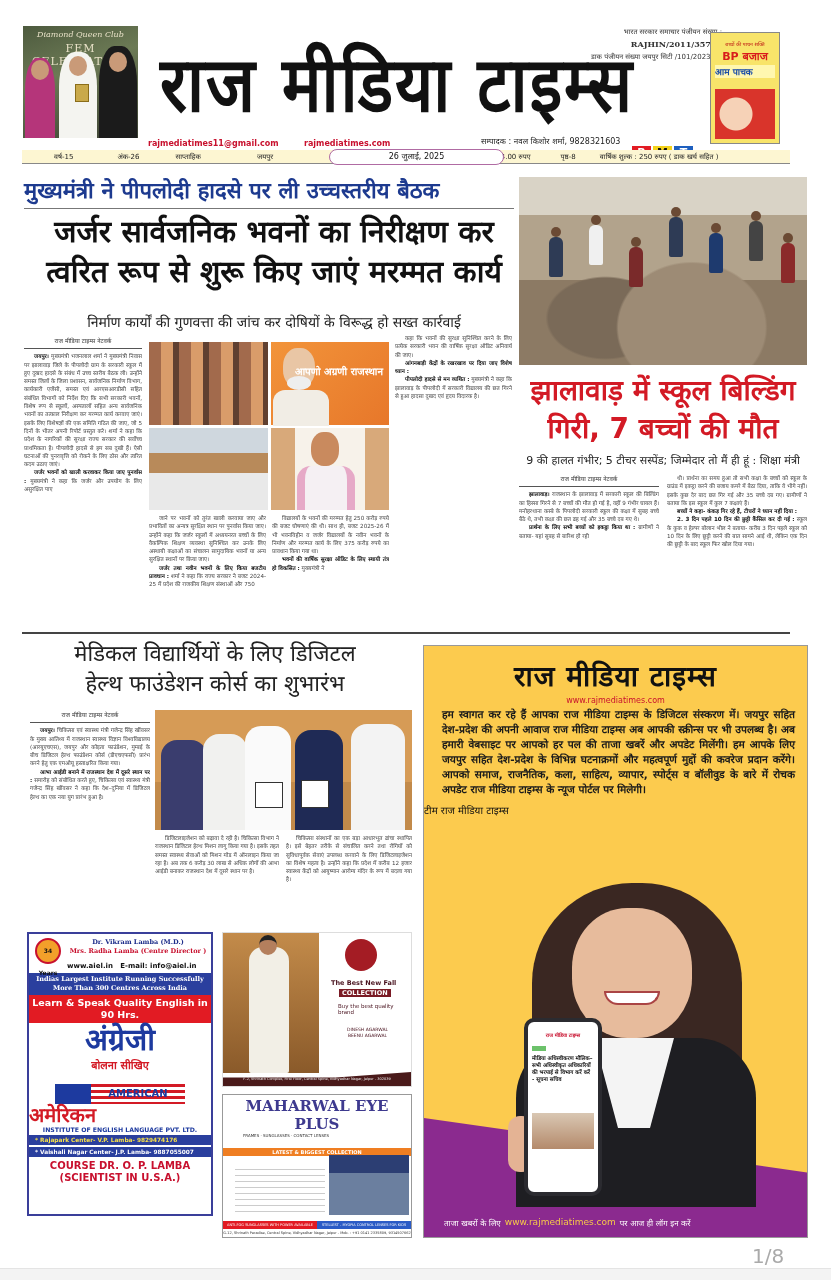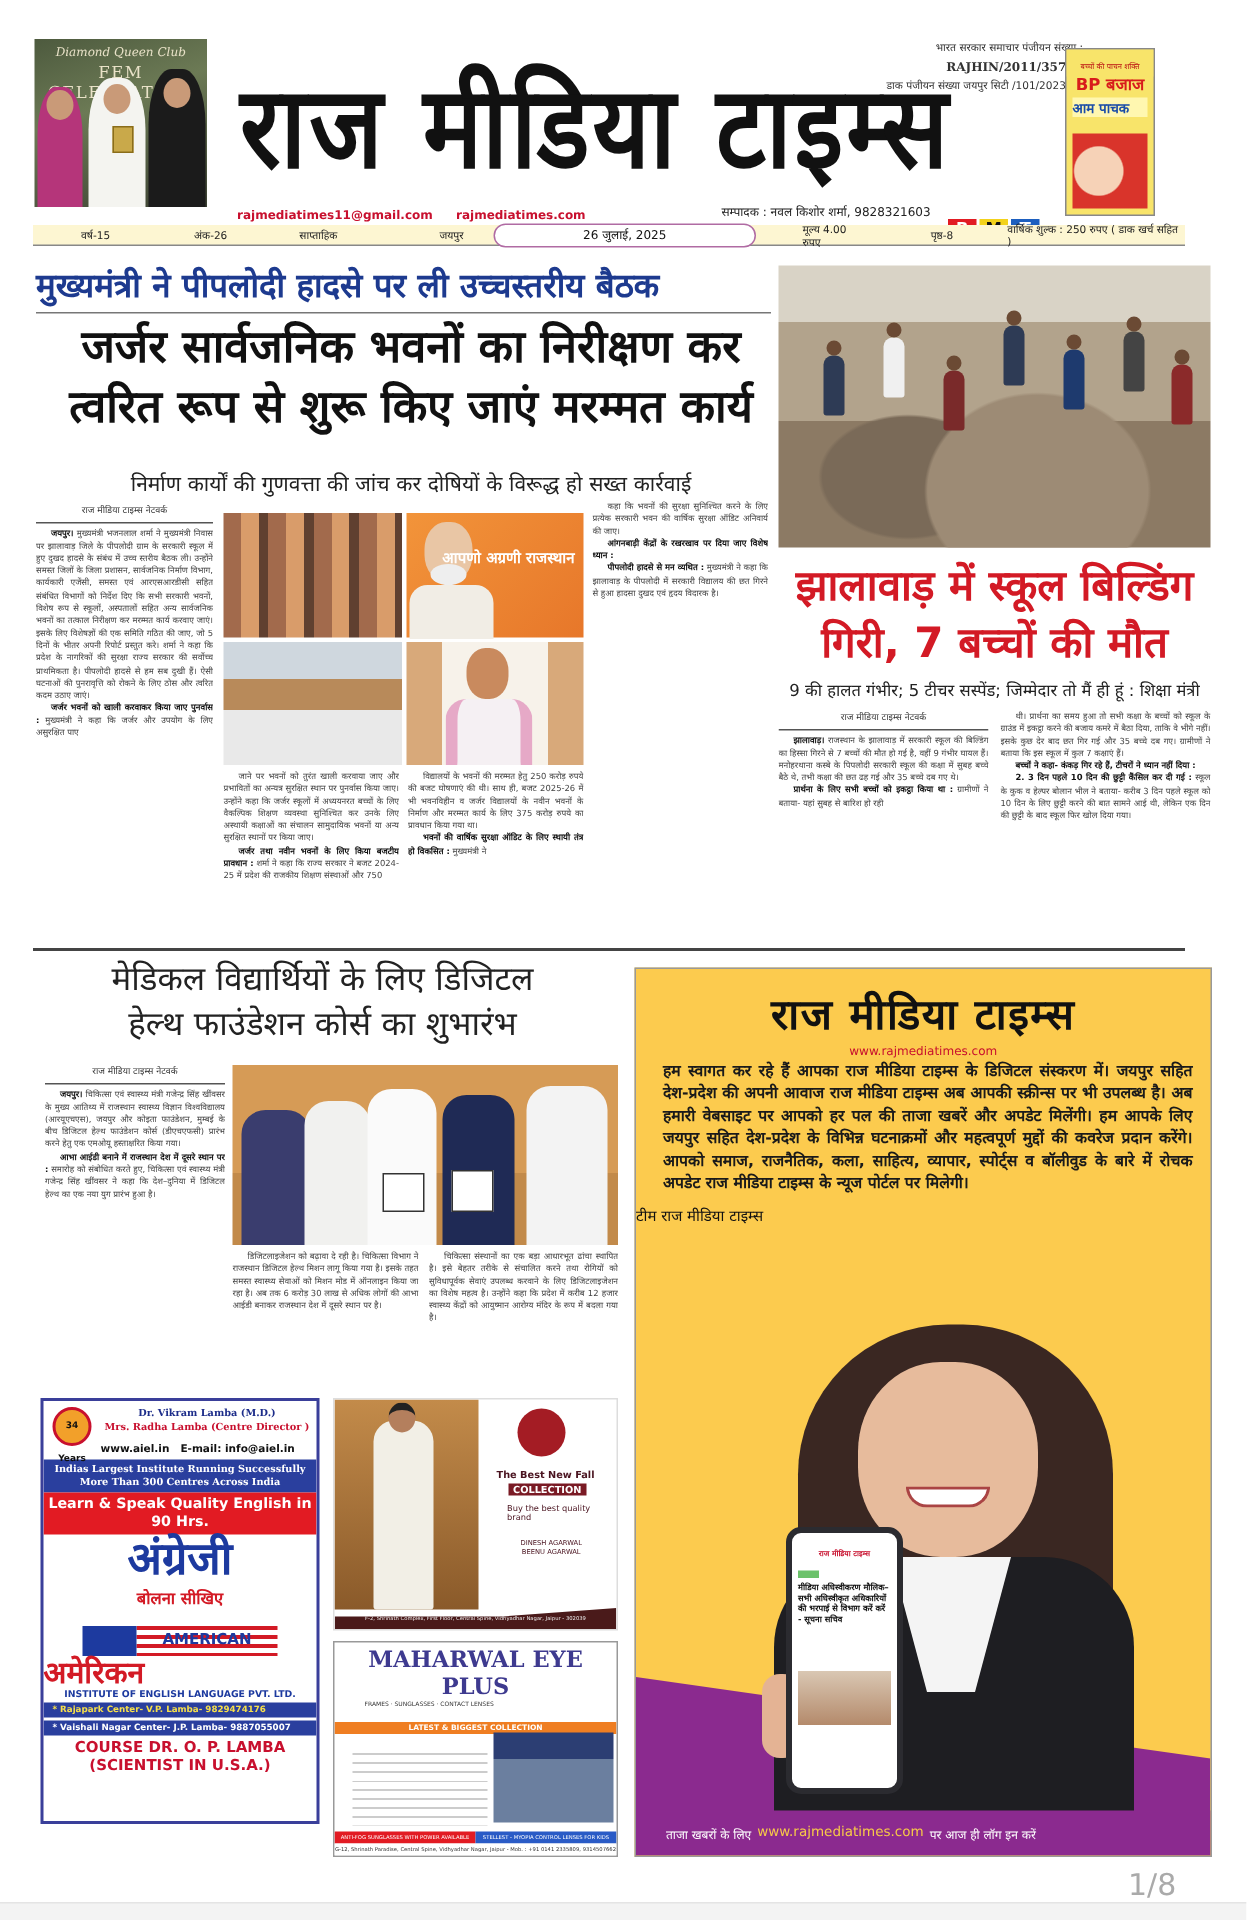--- a/index.html
+++ b/index.html
@@ -18,30 +18,30 @@
   .award { position: absolute; left: 52px; top: 58px; width: 14px; height: 18px; background: #c9a94a; border: 1px solid #8a6d1a; }
 
   .title { position: absolute; left: 138px; top: 26px; font-family: "DejaVu Sans", sans-serif; font-weight: 900; font-size: 66px; letter-spacing: 2px; color: #111; line-height: 1; transform: scaleY(1.15); transform-origin: top left; }
   .reg { position: absolute; left: 510px; top: 4px; font-size: 7px; color: #333; text-align: right; width: 190px; line-height: 12px; }
   .reg b { font-family: "DejaVu Serif", serif; font-size: 8px; }
   .rmt { position: absolute; left: 610px; top: 124px; display: flex; gap: 2px; }
   .rmt span { display: inline-block; width: 19px; height: 14px; font-size: 11px; font-weight: bold; color: #fff; text-align: center; line-height: 14px; }
   .rmt .r { background: #e21b23; }
   .rmt .m { background: #f3d21b; color: #111; }
   .rmt .t { background: #1d5fbf; }
-  .email { position: absolute; left: 126px; top: 117px; font-size: 8px; color: #c8102e; font-weight: bold; margin-left: 10px; }
+  .email { position: absolute; left: 126px; top: 117px; font-size: 8px; color: #c8102e; font-weight: bold; }
   .site { position: absolute; left: 282px; top: 117px; font-size: 8px; color: #c8102e; font-weight: bold; }
   .editor { position: absolute; left: 459px; top: 113px; font-size: 8px; color: #222; }
-  .ad-bp { position: absolute; left: 688px; top: 10px; width: 60px; height: 112px; border: 1px solid #888; background: #f8e46a; overflow: hidden; }
+  .ad-bp { position: absolute; left: 688px; top: 10px; width: 70px; height: 112px; border: 1px solid #888; background: #f8e46a; overflow: hidden; }
   .ad-bp .top { height: 18px; background: #f8e46a; font-size: 5px; color: #b11; text-align: center; padding-top: 8px; }
   .ad-bp .brand { font-size: 11px; font-weight: bold; color: #d81c1c; text-align: center; line-height: 12px; }
   .ad-bp .sub { font-size: 9px; font-weight: bold; color: #1a4ca8; background: #fff7b0; margin: 2px 4px; }
   .ad-bp .baby { position: absolute; left: 4px; right: 4px; bottom: 4px; height: 50px; background: radial-gradient(circle at 35% 50%, #f6d2b7 0 16px, #d9342b 17px 100%); }
 
-  .infobar { position: absolute; left: 0; top: 128px; width: 768px; height: 14px; background: #fdf6d2; border-bottom: 1px solid #888; display: flex; align-items: center; font-size: 7px; color: #222; gap: 12px; }
+  .infobar { position: absolute; left: 0; top: 128px; width: 768px; height: 14px; background: #fdf6d2; border-bottom: 1px solid #888; display: flex; align-items: center; font-size: 7px; color: #222; }
   .infobar span { display: inline-block; }
   .date-pill { position: absolute; left: 307px; top: 127px; width: 175px; height: 16px; border: 1px solid #b06ba3; border-radius: 8px; background: #fff; font-size: 8px; text-align: center; line-height: 14px; }
 
   
   .kicker { position: absolute; left: 2px; top: 152px; width: 490px; font-size: 22px; color: #1d3a8f; font-weight: bold; white-space: nowrap; border-bottom: 1px solid #777; padding-bottom: 4px; }
   .headline { position: absolute; left: 2px; top: 190px; width: 500px; font-size: 30px; font-weight: bold; line-height: 40px; color: #111; text-align: center; }
   .deck { position: absolute; left: 2px; top: 290px; width: 500px; font-size: 14px; text-align: center; color: #222; }
   .byline { font-size: 6px; color: #333; text-align: center; border-bottom: 1px solid #555; padding: 3px 0; margin-bottom: 3px; }
   .col { position: absolute; font-size: 5.6px; line-height: 8.3px; color: #444; text-align: justify; overflow: hidden; }
   .col b { color: #111; }

